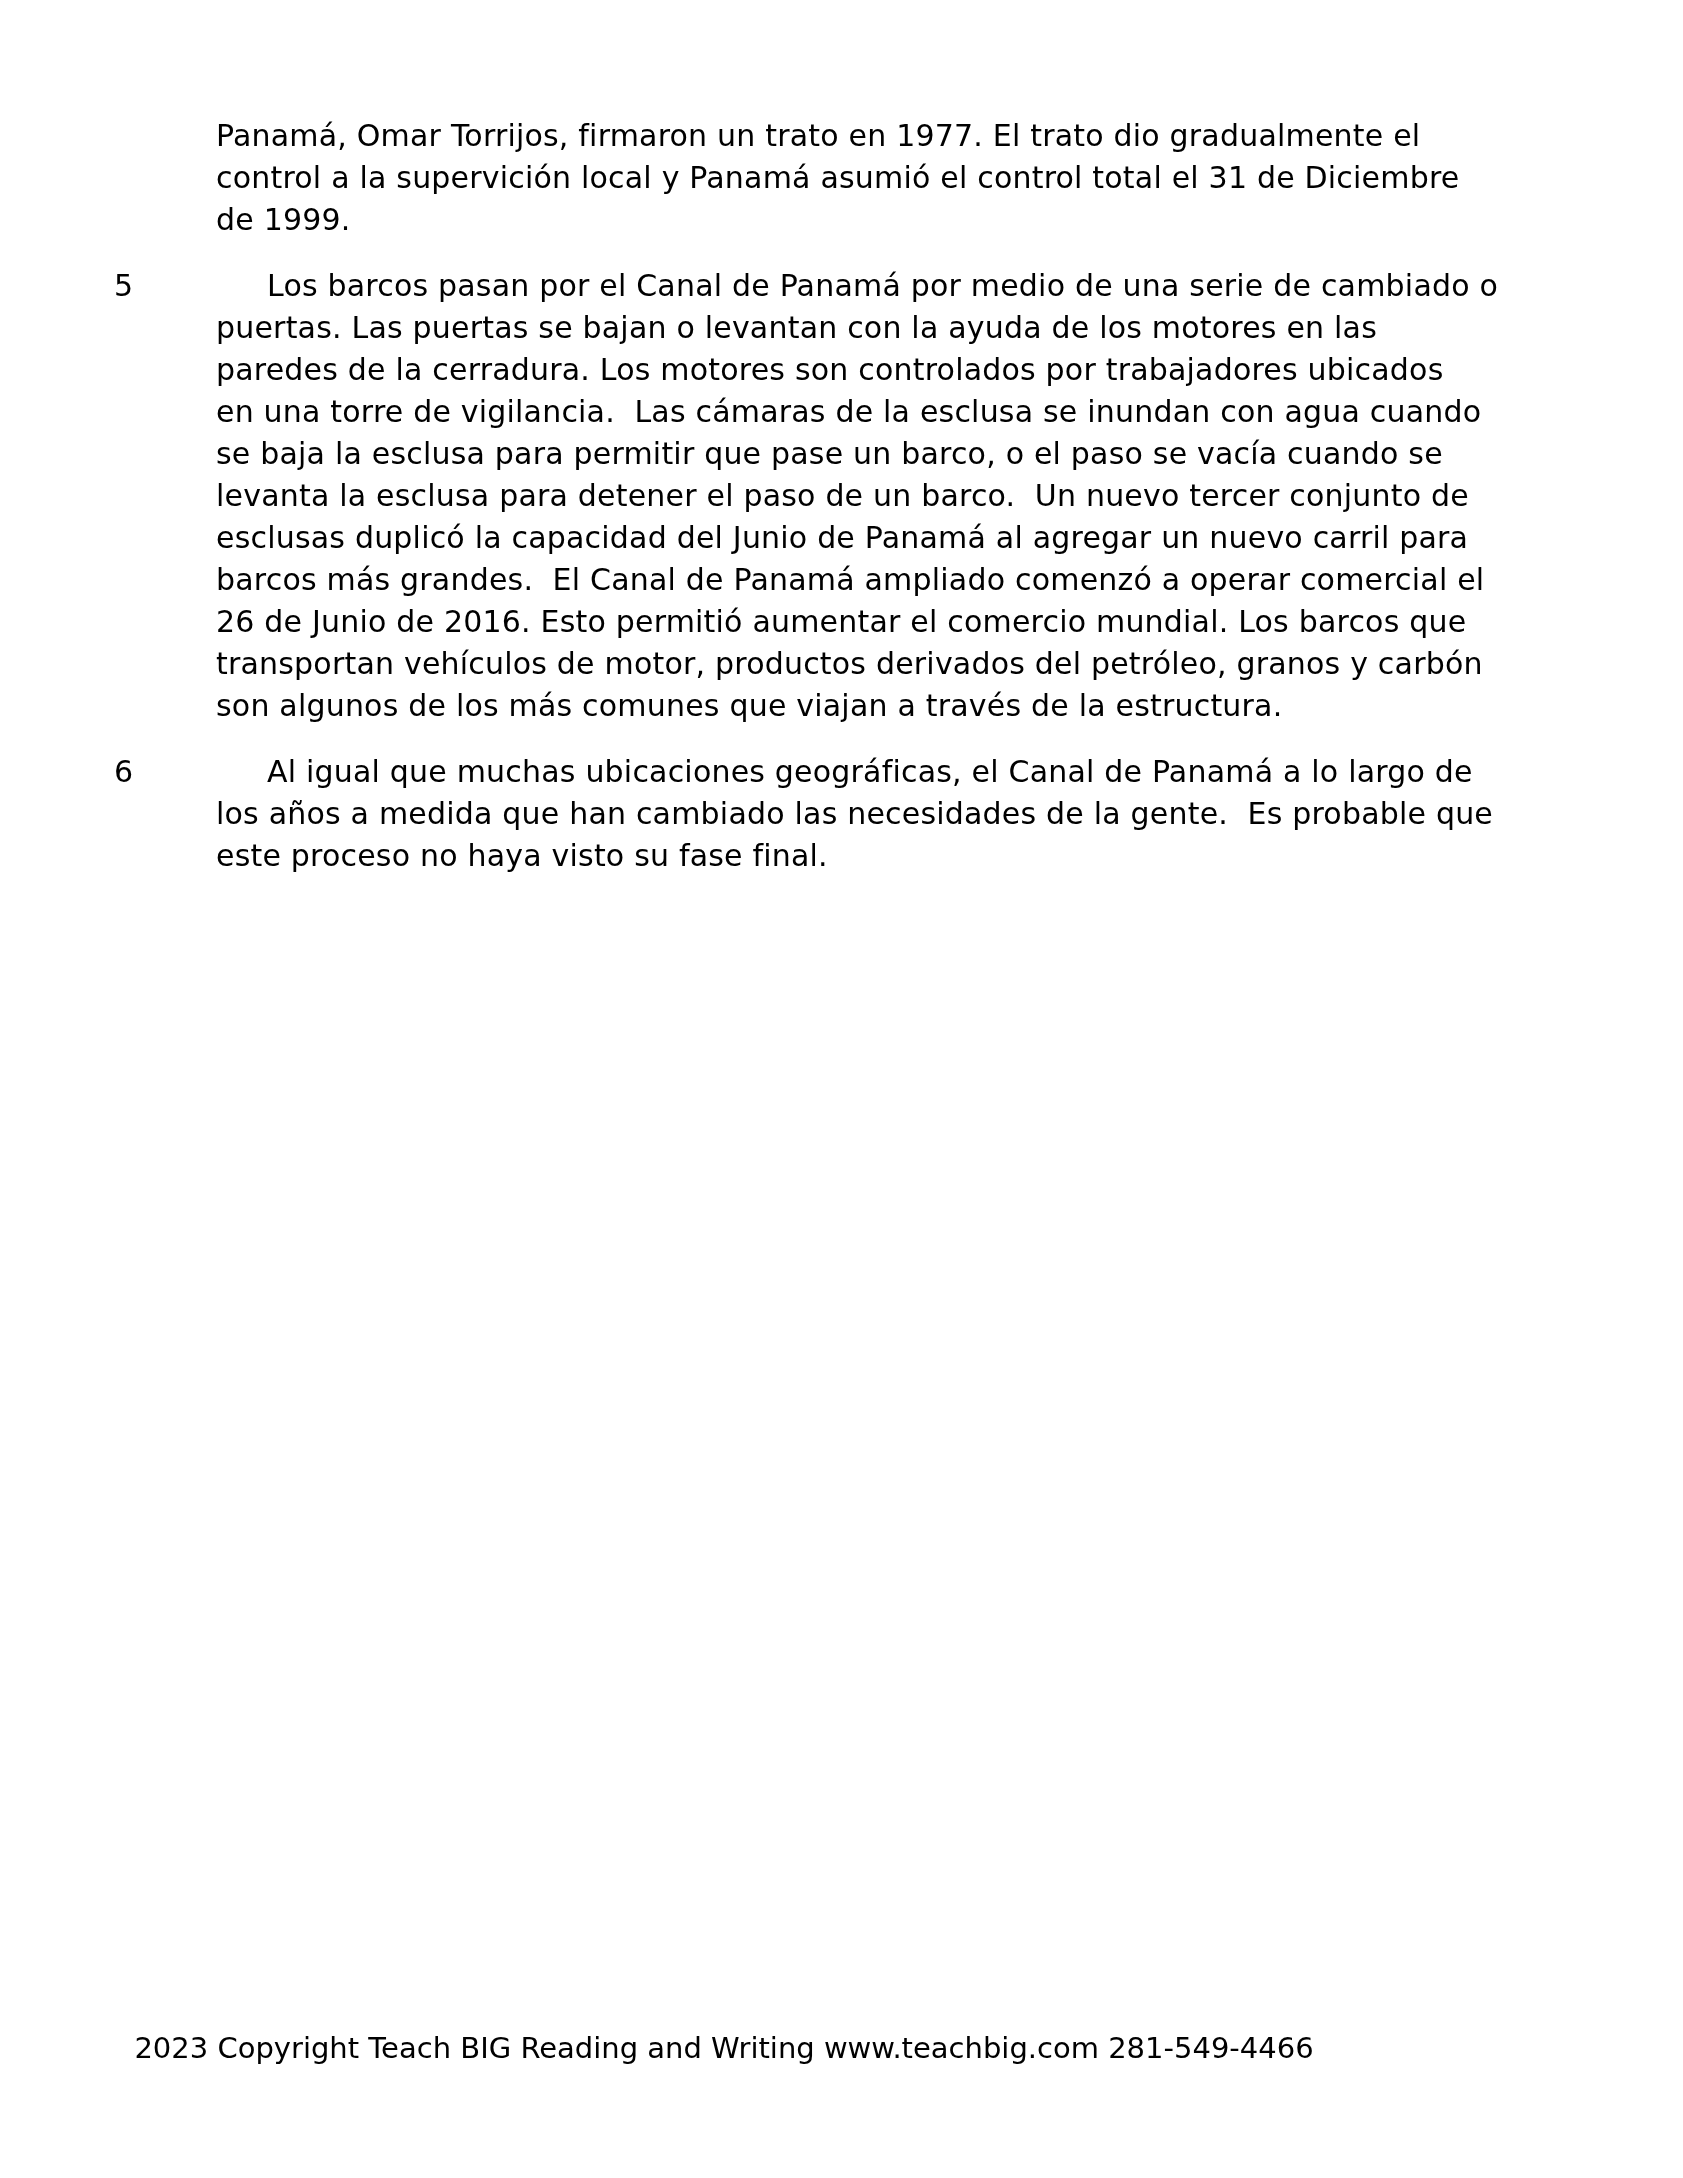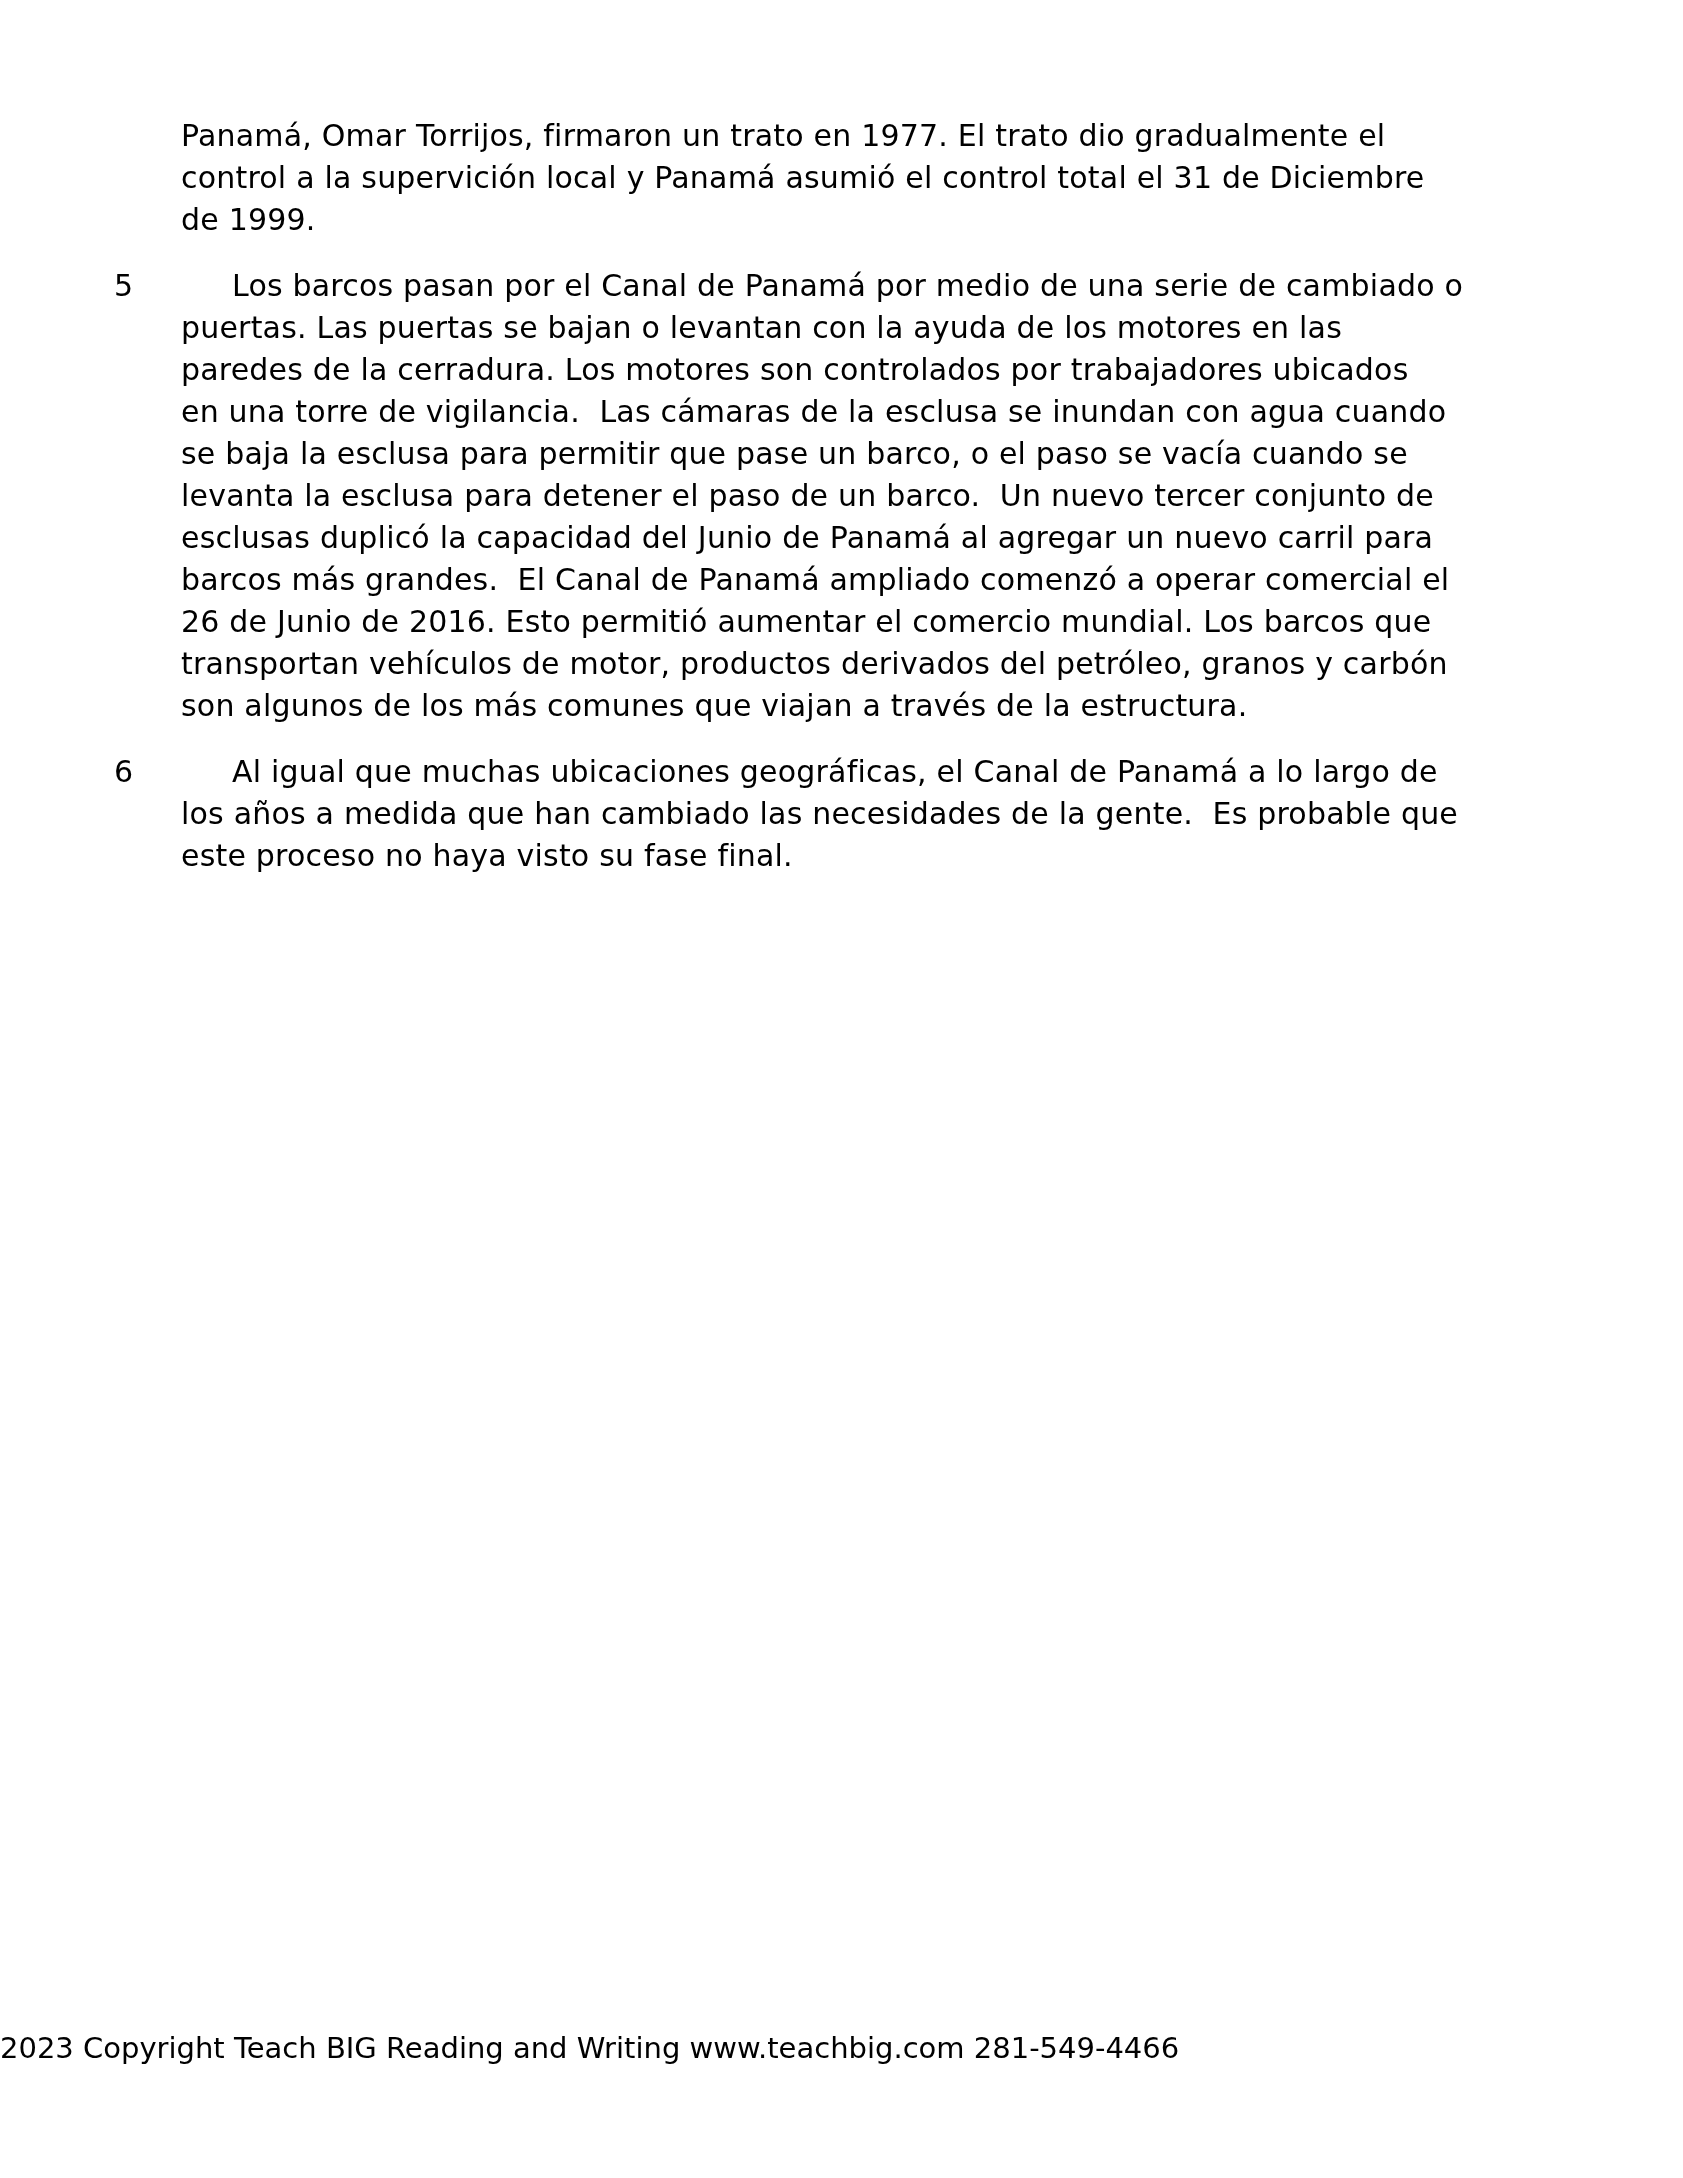--- a/index.html
+++ b/index.html
@@ -19,20 +19,21 @@
   .content {
     position: absolute;
     top: 115px;
     left: 114px;
     width: 1455px;
   }
   .paragraph {
     display: grid;
     grid-template-columns: 67px 1fr;
     margin: 0 0 24px 0;
+    gap: 35px;
   }
   .para-number {
     font-size: 30px;
     line-height: 42px;
     white-space: pre;
   }
   .para-text {
     font-size: 30px;
     line-height: 42px;
   }
@@ -41,21 +42,21 @@
     letter-spacing: 0.2px;
   }
   .line.first-indent {
     padding-left: 51px;
   }
   .footer {
     position: absolute;
     top: 2030px;
     left: 0;
     width: 1448px;
-    text-align: left;
+    text-align: center;
     font-size: 29px;
     line-height: 36px;
     white-space: pre;
     color: #000000;
   }
 </style>
 </head>
 <body>
 
 <div class="page">

